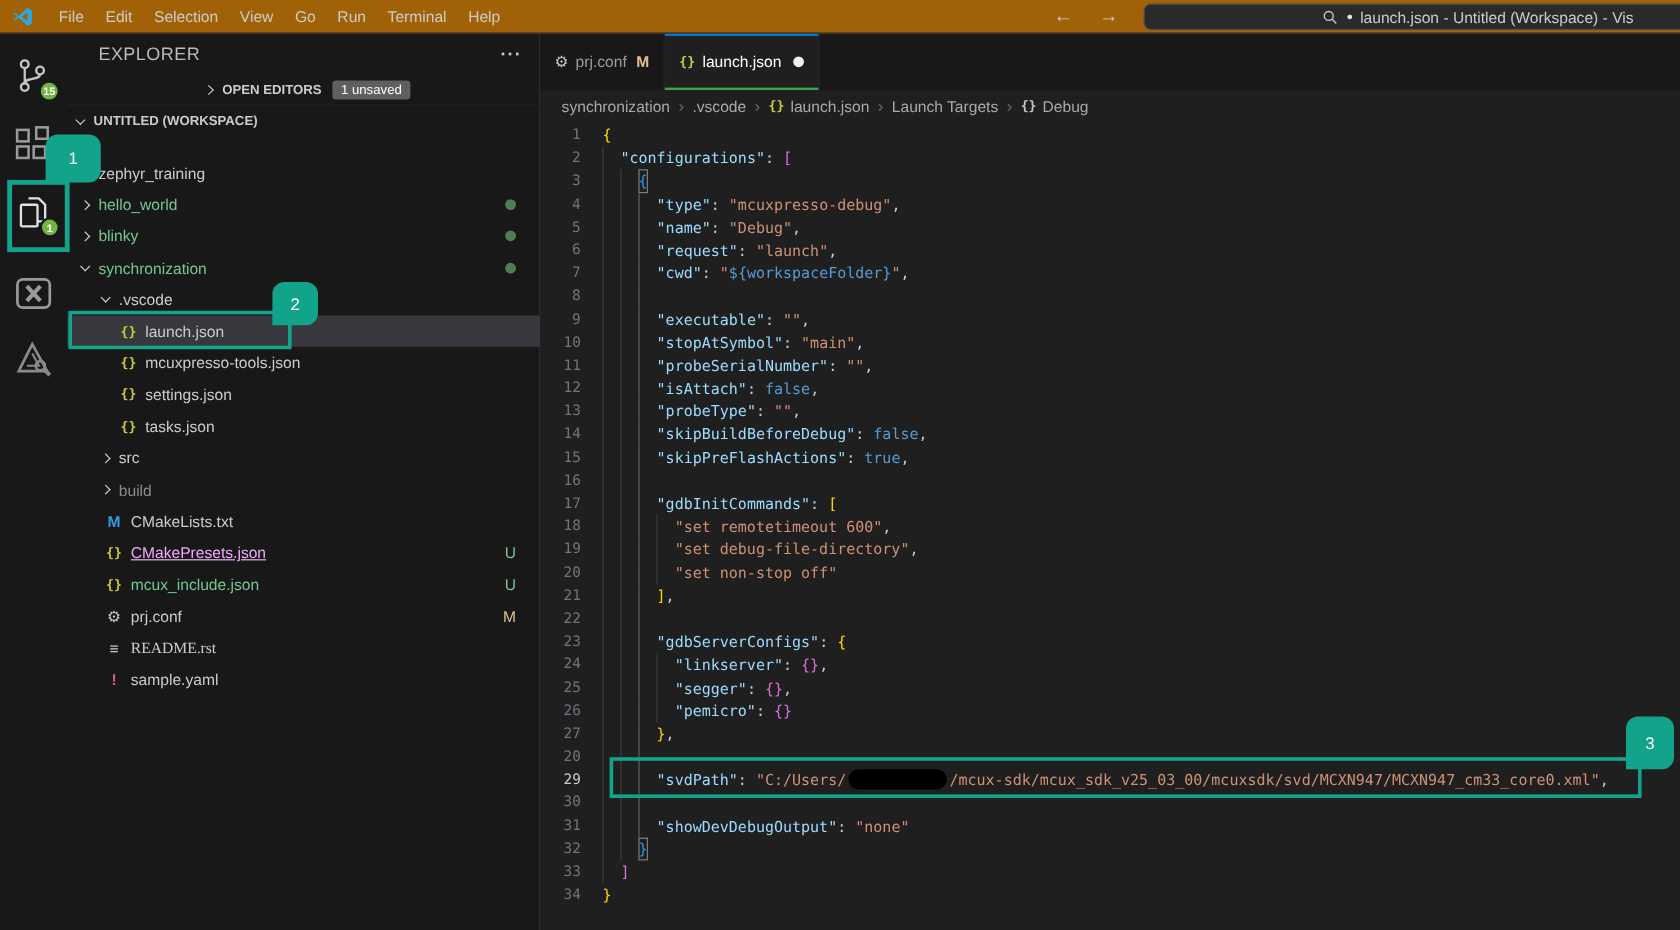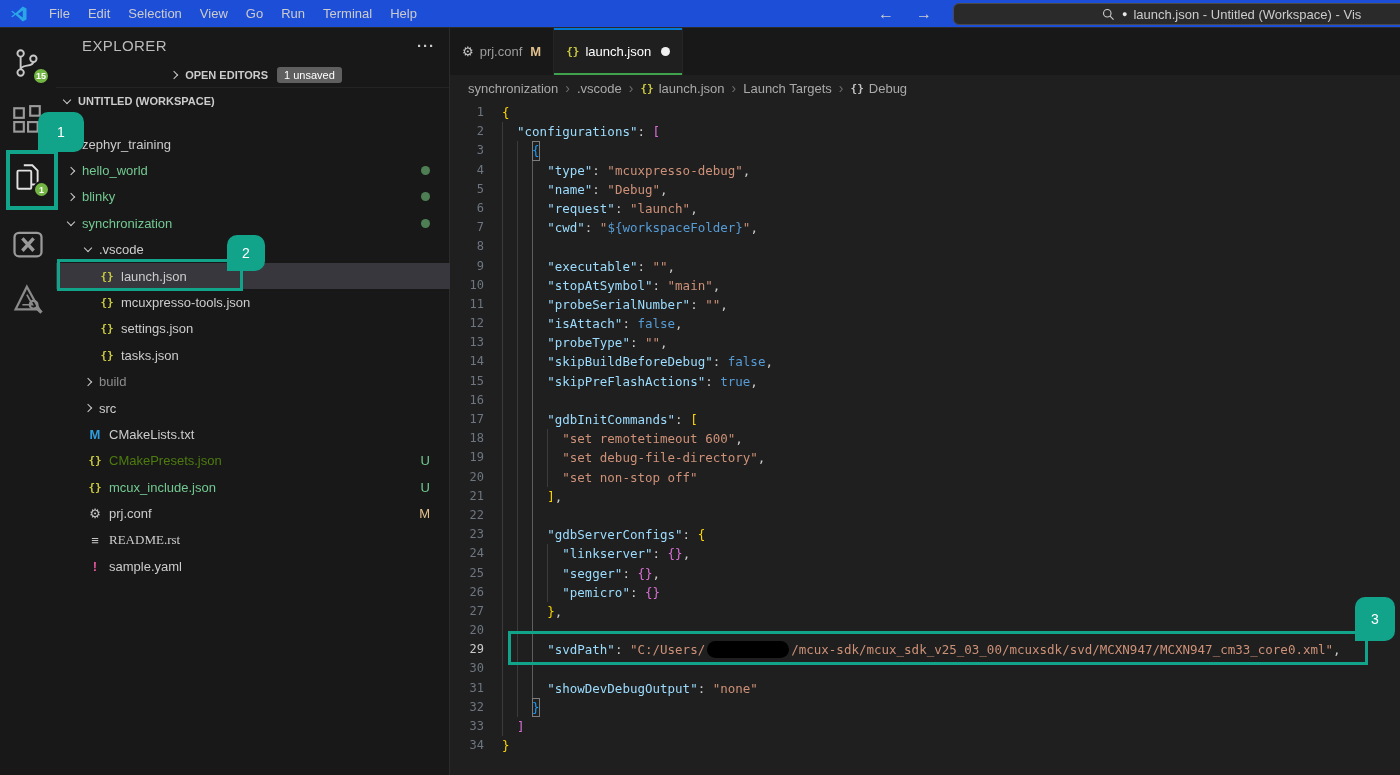--- a/index.html
+++ b/index.html
@@ -2,21 +2,21 @@
 <html><head>
 <meta charset="utf-8">
 <style>
   * { margin:0; padding:0; box-sizing:border-box; }
   html,body { width:1400px; height:775px; overflow:hidden; background:#1f1f1f;
     font-family:"Liberation Sans", sans-serif; }
   body { position:relative; }
 
   
   .titlebar { position:absolute; left:0; top:0; width:1400px; height:28px;
-    background:#1d4ed8; border-bottom:1px solid #2b2b2b; display:flex; align-items:center; z-index:5; }
+    background:#a16207; border-bottom:1px solid #2b2b2b; display:flex; align-items:center; z-index:5; }
   .vslogo { width:18px; height:18px; margin:0 12px 0 10px; flex:none; }
   .menus { display:flex; }
   .menu-item { color:#cccccc; font-size:13px; padding:0 9px; line-height:28px; cursor:default; }
   .nav-arrow { position:absolute; top:0; height:28px; width:28px; color:#cfcfcf; font-size:16px;
     display:flex; align-items:center; justify-content:center; }
   #nav-back { left:872px; } #nav-fwd { left:910px; }
   .searchbox { position:absolute; left:953px; top:3px; width:470px; height:22px;
     background:#2a2a2a; border:1px solid #4a4a4a; border-radius:6px;
     display:flex; align-items:center; padding-left:148px; color:#cccccc; font-size:13px; white-space:nowrap; overflow:hidden; }
   .searchbox .mag { margin-right:7px; flex:none; }
@@ -226,33 +226,33 @@
       <div class="trow" style="padding-left: 42px;">
         <span class="fi fi-json">{}</span>
         <span style="color: rgb(204, 204, 204);">settings.json</span>
       </div>
       <div class="trow" style="padding-left: 42px;">
         <span class="fi fi-json">{}</span>
         <span style="color: rgb(204, 204, 204);">tasks.json</span>
       </div>
       <div class="trow" style="padding-left: 25px;">
         <span class="chev right"></span>
+        <span style="color: rgb(204, 204, 204);">src</span>
+      </div>
+      <div class="trow" style="padding-left: 25px;">
+        <span class="chev right"></span>
         <span style="color: rgb(140, 140, 140);">build</span>
-      </div>
-      <div class="trow" style="padding-left: 25px;">
-        <span class="chev right"></span>
-        <span style="color: rgb(204, 204, 204);">src</span>
       </div>
       <div class="trow" style="padding-left: 30px;">
         <span class="fi fi-cmake">M</span>
         <span style="color: rgb(204, 204, 204);">CMakeLists.txt</span>
       </div>
       <div class="trow" style="padding-left: 30px;">
         <span class="fi fi-json">{}</span>
-        <span style="color: #4d7c0f;">CMakePresets.json</span>
+        <span style="color: #f0abfc; text-decoration: underline;">CMakePresets.json</span>
         <span class="git-badge badge-U">U</span>
       </div>
       <div class="trow" style="padding-left: 30px;">
         <span class="fi fi-json">{}</span>
         <span style="color: rgb(115, 201, 145);">mcux_include.json</span>
         <span class="git-badge badge-U">U</span>
       </div>
       <div class="trow" style="padding-left: 30px;">
         <span class="fi fi-gear">⚙</span>
         <span style="color: rgb(204, 204, 204);">prj.conf</span>

